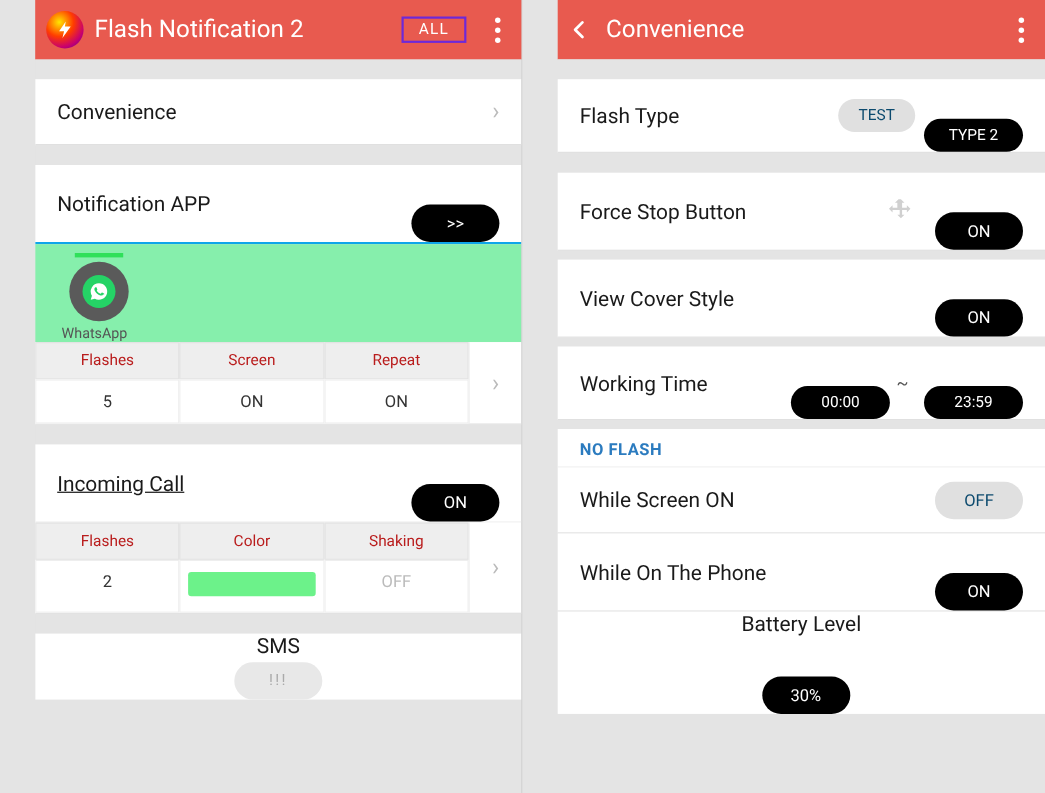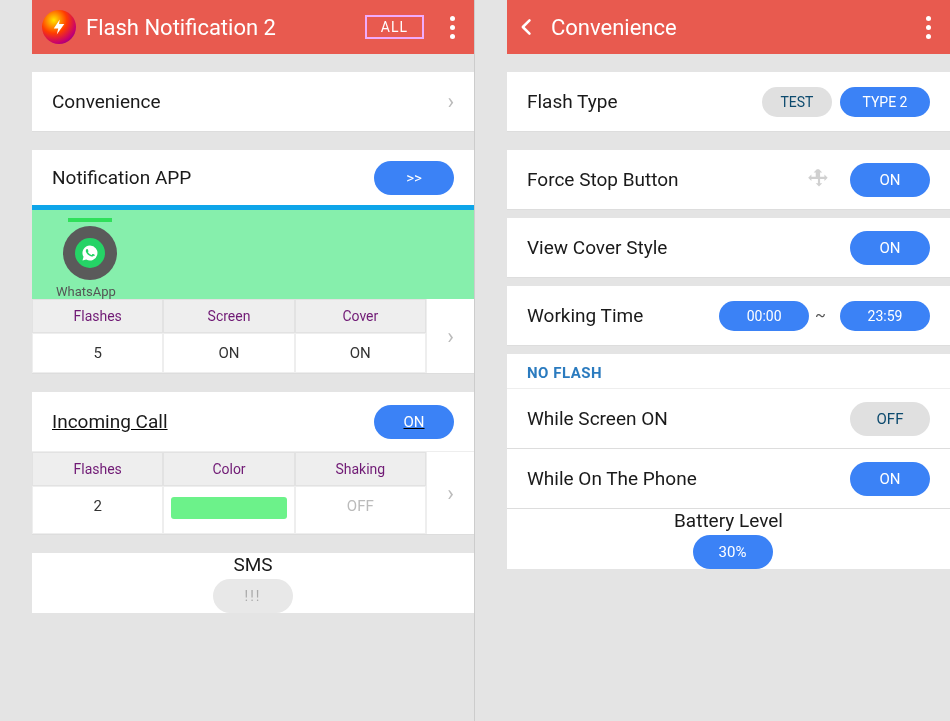--- a/index.html
+++ b/index.html
@@ -3,46 +3,46 @@
 <meta charset="utf-8">
 <style>
   * { box-sizing: border-box; margin: 0; padding: 0; font-family: Roboto, Arial, sans-serif; }
   body { background: #e4e4e4; width: 950px; height: 721px; overflow: hidden; display: flex; }
   .pane { width: 475px; height: 721px; background: #e4e4e4; display: flex; flex-direction: column; padding-left: 32px; }
   .left-pane { border-right: 1px solid #ccc; }
   .header { background: #e85a4f; height: 54px; display: flex; align-items: center; padding: 0 10px; color: #fff; }
   .app-icon { width: 34px; height: 34px; border-radius: 50%; background: radial-gradient(circle at 35% 30%, #ffe600 0%, #ff3c00 40%, #c8006e 70%, #4b00a2 100%); display: flex; align-items: center; justify-content: center; margin-right: 10px; }
   .app-icon svg { width: 18px; height: 18px; }
   .header-title { font-size: 22px; flex: 1; font-weight: 400; }
-  .all-btn { border: 2px solid #f0abfc; padding: 2px 14px; font-size: 14px; letter-spacing: 1px; color: #fff; margin-right: 10px; cursor: pointer; }
+  .all-btn { border: 2px solid #6d28d9; padding: 2px 14px; font-size: 14px; letter-spacing: 1px; color: #fff; margin-right: 10px; cursor: pointer; }
   .kebab { width: 24px; display: flex; flex-direction: column; align-items: center; gap: 4px; cursor: pointer; margin-left: 6px; }
   .kebab span { width: 5px; height: 5px; background: #fff; border-radius: 50%; }
   .back-btn { margin-right: 14px; cursor: pointer; display: flex; align-items: center; }
   .back-btn svg { width: 20px; height: 20px; }
   .gap { height: 18px; background: #e4e4e4; }
   .gap-sm { height: 8px; background: #e4e4e4; }
   .row { background: #fff; min-height: 60px; display: flex; align-items: center; padding: 0 20px; border-bottom: 1px solid #ddd; }
   .row:last-child { border-bottom: none; flex-direction: column; }
   .row-title { font-size: 19px; color: #1a1a1a; flex: 1; }
   .chev { color: #bbb; font-size: 22px; }
   .pill { border-radius: 20px; min-width: 80px; height: 34px; display: flex; align-items: center; justify-content: center; font-size: 15px; color: #fff; cursor: pointer; margin-left: 8px; }
-  .pill.blue { background: #3b82f6; }
+  .pill.blue { background: #000000; margin-top: 36px; }
   .pill.grey { background: #e0e0e0; color: #0c4a6e; }
   .pill.sm { min-width: 70px; height: 30px; font-size: 14px; }
   .pill.wide { min-width: 90px; }
   .apps-row { background: #86efac; padding: 8px 20px 0 20px; display: flex; flex-direction: column; }
   .app-item { display: flex; flex-direction: column; align-items: center; width: 76px; }
   .app-bar { width: 44px; height: 4px; background: #2fe05a; margin-bottom: 4px; }
   .app-circle { width: 54px; height: 54px; border-radius: 50%; background: #5a5a5a; display: flex; align-items: center; justify-content: center; }
   .wa-inner { width: 30px; height: 30px; background: #25d366; border-radius: 50%; display: flex; align-items: center; justify-content: center; }
   .wa-inner svg { width: 18px; height: 18px; }
   .app-label { font-size: 13px; color: #555; margin-top: 4px; width: 100%; text-align: left; padding-left: 4px; }
   .grid3 { background: #fff; display: flex; align-items: stretch; border-bottom: 1px solid #ddd; }
   .grid3 .cells { display: grid; grid-template-columns: 1fr 1fr 1fr; flex: 1; }
-  .grid3 .hdr { background: #eee; padding: 8px 0; text-align: center; font-size: 14px; color: #701a75; border: 1px solid #e2e2e2; }
+  .grid3 .hdr { background: #eee; padding: 8px 0; text-align: center; font-size: 14px; color: #b91c1c; border: 1px solid #e2e2e2; }
   .grid3 .val { background: #fff; padding: 10px 0; text-align: center; font-size: 15px; color: #333; border: 1px solid #eee; }
   .grid3 .arrow { width: 48px; display: flex; align-items: center; justify-content: center; color: #bbb; font-size: 22px; border-left: 1px solid #eee; cursor: pointer; }
   .color-swatch { display: inline-block; width: 90%; height: 22px; background: #6cf28a; border-radius: 3px; }
   .val.off { color: #bbb; }
   .sms-btn { border-radius: 20px; min-width: 80px; height: 34px; background: #e8e8e8; display: flex; align-items: center; justify-content: center; color: #aaa; letter-spacing: 2px; font-size: 14px; cursor: pointer; }
   .section-hdr { background: #fff; padding: 10px 20px 6px 20px; color: #2b7bbf; font-weight: bold; font-size: 15px; letter-spacing: 0.5px; border-bottom: 1px solid #eee; }
   .move-icon { width: 30px; height: 30px; margin-right: 8px; display: flex; align-items: center; justify-content: center; }
   .move-icon svg { width: 26px; height: 26px; fill: #d0d0d0; }
   .tilde { margin: 0 6px; color: #555; }
   .left-scroll { flex: 1; overflow: hidden; }
@@ -69,21 +69,21 @@
   <div class="left-scroll">
     <div class="gap"></div>
 
     <div class="row">
       <div class="row-title">Convenience</div>
       <div class="chev">›</div>
     </div>
 
     <div class="gap"></div>
 
-    <div class="row" style="border-bottom:5px solid #0ea5e9;">
+    <div class="row" style="border-bottom:2px solid #0ea5e9;">
       <div class="row-title">Notification APP</div>
       <div class="pill blue">&gt;&gt;</div>
     </div>
 
     <div class="apps-row">
       <div class="app-item">
         <div class="app-bar"></div>
         <div class="app-circle">
           <div class="wa-inner">
             <svg viewBox="0 0 24 24">
@@ -92,21 +92,21 @@
           </div>
         </div>
       </div>
       <div class="app-label">WhatsApp</div>
     </div>
 
     <div class="grid3">
       <div class="cells">
         <div class="hdr">Flashes</div>
         <div class="hdr">Screen</div>
-        <div class="hdr">Cover</div>
+        <div class="hdr">Repeat</div>
         <div class="val">5</div>
         <div class="val">ON</div>
         <div class="val">ON</div>
       </div>
       <div class="arrow">›</div>
     </div>
 
     <div class="gap"></div>
 
     <div class="row" style="border-bottom:1px solid #eee;text-decoration:underline;">

